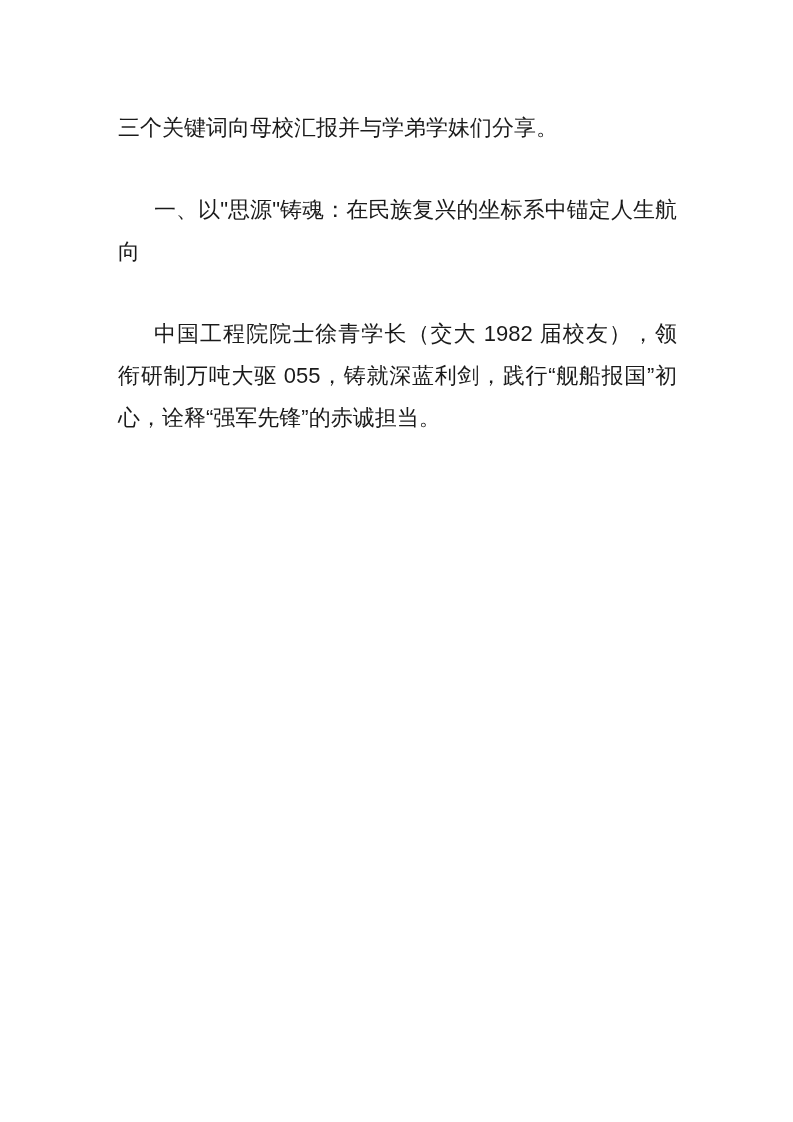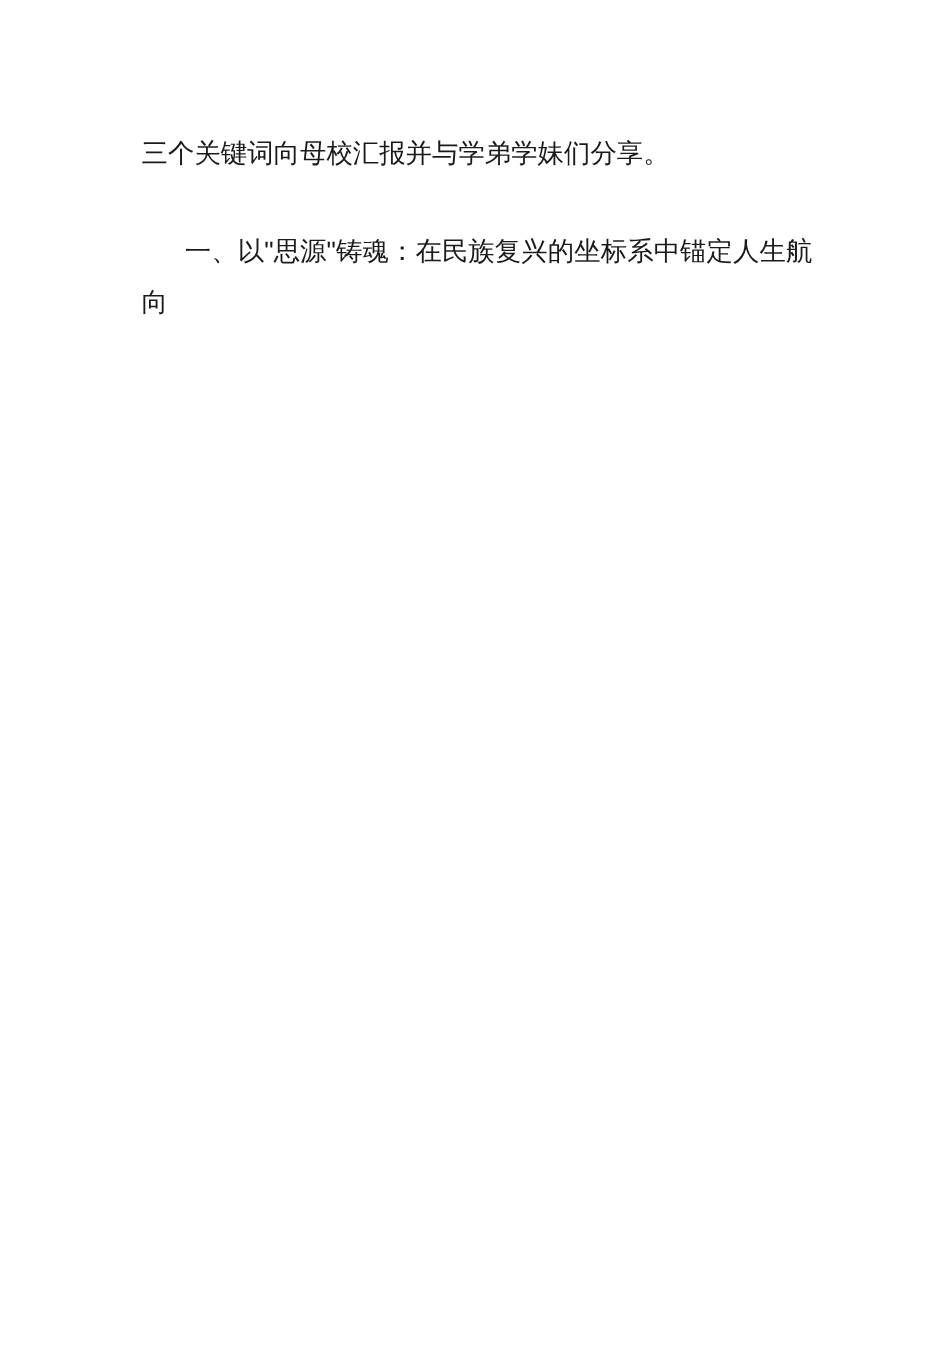--- a/index.html
+++ b/index.html
@@ -39,13 +39,14 @@
 </head>
 <body>
 
 <div class="page">
   <p class="para">三个关键词向母校汇报并与学弟学妹们分享。</p>
 
   <p class="para indent">一、以"思源"铸魂：在民族复兴的坐标系中锚定人生航向</p>
 
 
 
+  <p class="para indent">中国工程院院士徐青学长（交大 1982 届校友），领衔研制万吨大驱 055，铸就深蓝利剑，践行“舰船报国”初心，诠释“强军先锋”的赤诚担当。</p>
 </div>
 
 </body></html>

